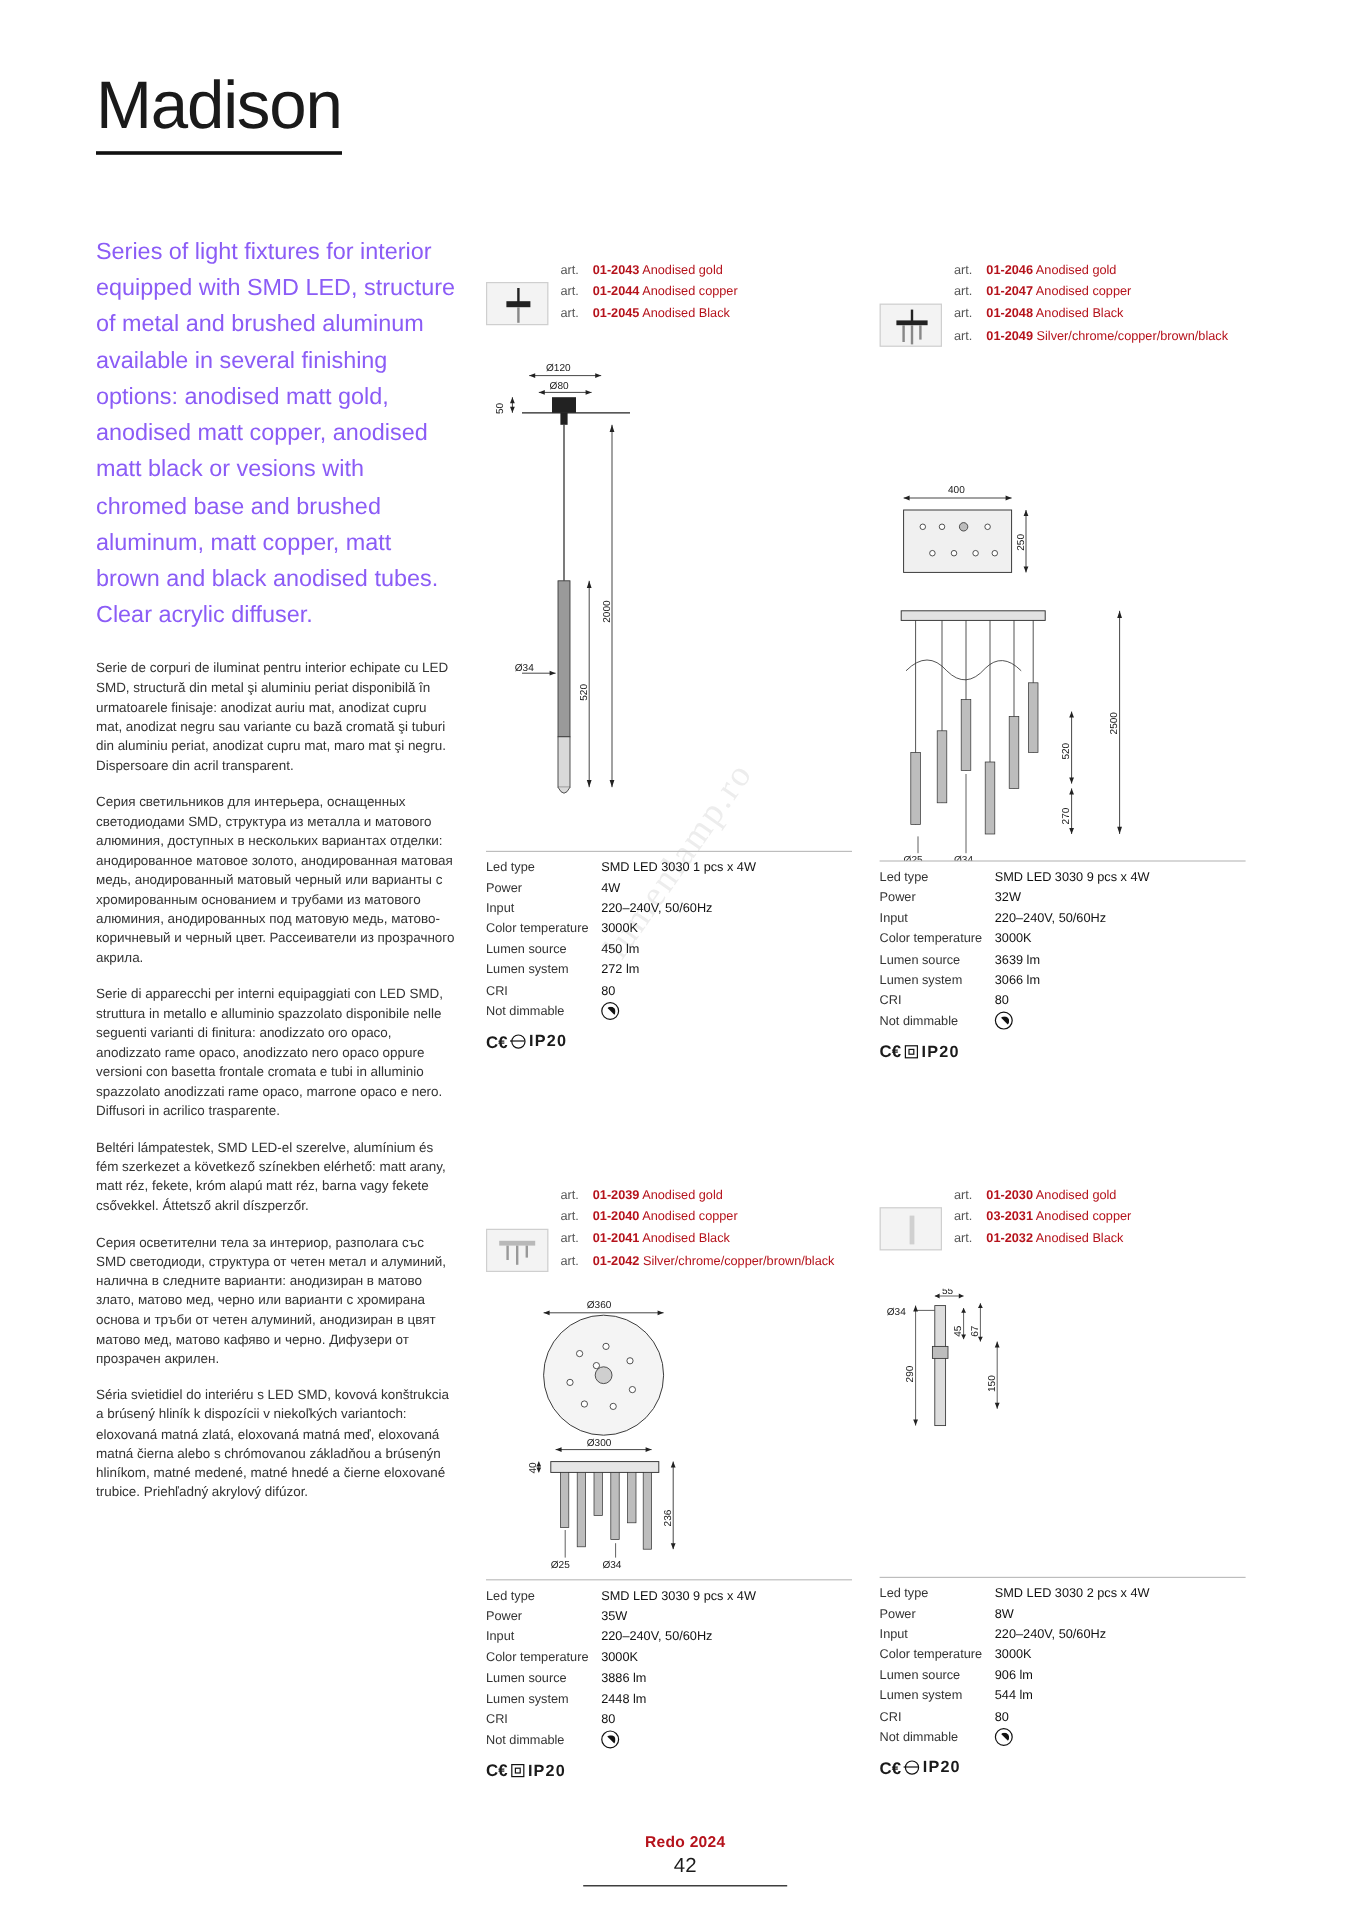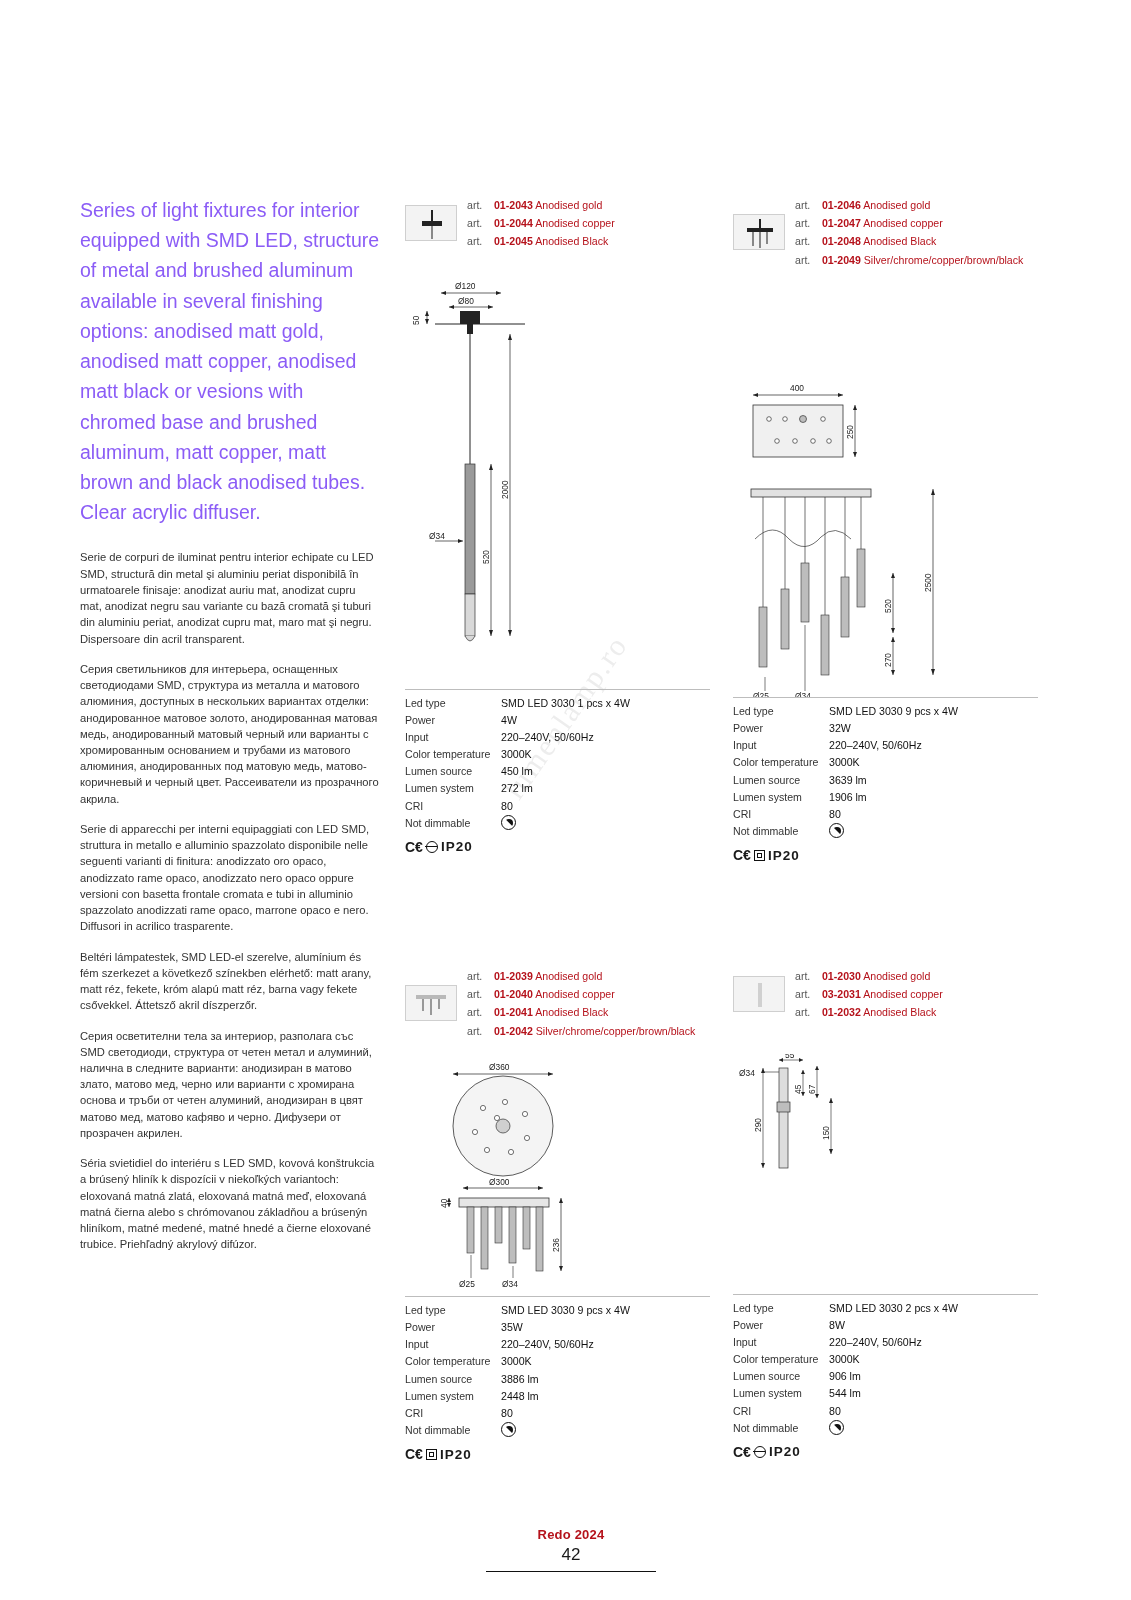--- a/index.html
+++ b/index.html
@@ -32,21 +32,21 @@
     font-size: 11.2px; line-height:1.45; color:#333; margin:0 0 14px 0;
   }
 
   
   .block { position:absolute; }
   .b-tl { left:405px; top:195px; width:305px; }
   .b-tr { left:733px; top:195px; width:305px; }
   .b-bl { left:405px; top:966px; width:305px; }
   .b-br { left:733px; top:966px; width:305px; }
 
-  .art-head { display:flex; align-items:center; gap:10px; }
+  .art-head { display:flex; align-items:flex-end; gap:10px;margin-top:20px; }
   .thumb {
     width:52px; height:36px; flex:0 0 52px;
     border:1px solid #cfcfcf; background:#f3f3f3; position:relative;
   }
   .thumb .stem { position:absolute; background:#222; }
   .art-list { padding-top:1px; }
   .art-row { font-size:10.6px; line-height:1.72; white-space:nowrap; }
   .art-row .lbl { color:#555; display:inline-block; width:24px; }
   .art-row .code { color:#b5121b; font-weight:bold; }
   .art-row .fin { color:#b5121b; font-weight:400; }
@@ -93,20 +93,23 @@
   .dt { font-size:8.4px; fill:#222; font-family:"Liberation Sans", sans-serif; }
   svg { display:block; }
 </style>
 </head>
 <body>
 
 <div class="page">
 
   <div class="wm">lumenlamp.ro</div>
 
+  <div class="title-wrap">
+    <div class="title">Madison</div>
+  </div>
 
   <div class="left-col">
     <p class="intro">Series of light fixtures for interior equipped with SMD LED, structure of metal and brushed aluminum available in several finishing options: anodised matt gold, anodised matt copper, anodised matt black or vesions with chromed base and brushed aluminum, matt copper, matt brown and black anodised tubes. Clear acrylic diffuser.</p>
     <p class="para">Serie de corpuri de iluminat pentru interior echipate cu LED SMD, structură din metal şi aluminiu periat disponibilă în urmatoarele finisaje: anodizat  auriu mat, anodizat cupru mat, anodizat negru sau variante cu bază cromată şi tuburi din aluminiu periat, anodizat cupru mat, maro mat şi negru. Dispersoare din acril transparent.</p>
     <p class="para">Серия светильников для интерьера, оснащенных светодиодами SMD, структура из металла и матового алюминия, доступных в нескольких вариантах отделки: анодированное матовое золото, анодированная матовая медь, анодированный матовый черный или варианты с хромированным основанием и трубами из матового алюминия, анодированных под матовую медь, матово-коричневый и черный цвет.
 Рассеиватели из прозрачного акрила.</p>
     <p class="para">Serie di apparecchi per interni equipaggiati con LED SMD, struttura in metallo e alluminio spazzolato disponibile nelle seguenti varianti di finitura: anodizzato oro opaco, anodizzato rame opaco, anodizzato nero opaco oppure versioni con basetta frontale cromata e tubi in alluminio spazzolato anodizzati rame opaco, marrone opaco e nero. Diffusori in acrilico trasparente.</p>
     <p class="para">Beltéri lámpatestek, SMD LED-el szerelve, alumínium és fém szerkezet a következő színekben elérhető: matt arany, matt réz, fekete, króm alapú matt réz, barna vagy fekete csővekkel.
 Áttetsző akril díszperzőr.</p>
     <p class="para">Серия осветителни тела за интериор, разполага със SMD светодиоди, структура от четен метал и алуминий, налична в следните варианти: анодизиран в матово злато, матово мед, черно или варианти с хромирана основа и тръби от четен алуминий, анодизиран в цвят матово мед, матово кафяво и черно.
@@ -325,21 +328,21 @@
       <div class="spec-row">
           <span class="k">Color temperature</span>
           <span class="v">3000K</span>
         </div>
       <div class="spec-row">
           <span class="k">Lumen source</span>
           <span class="v">3639 lm</span>
         </div>
       <div class="spec-row">
           <span class="k">Lumen system</span>
-          <span class="v">1906 lm</span>
+          <span class="v">3066 lm</span>
         </div>
       <div class="spec-row">
           <span class="k">CRI</span>
           <span class="v">80</span>
         </div>
       <div class="spec-row">
         <span class="k">Not dimmable</span>
         <span class="v"><span class="dim-icon"></span></span>
       </div>
     </div>

